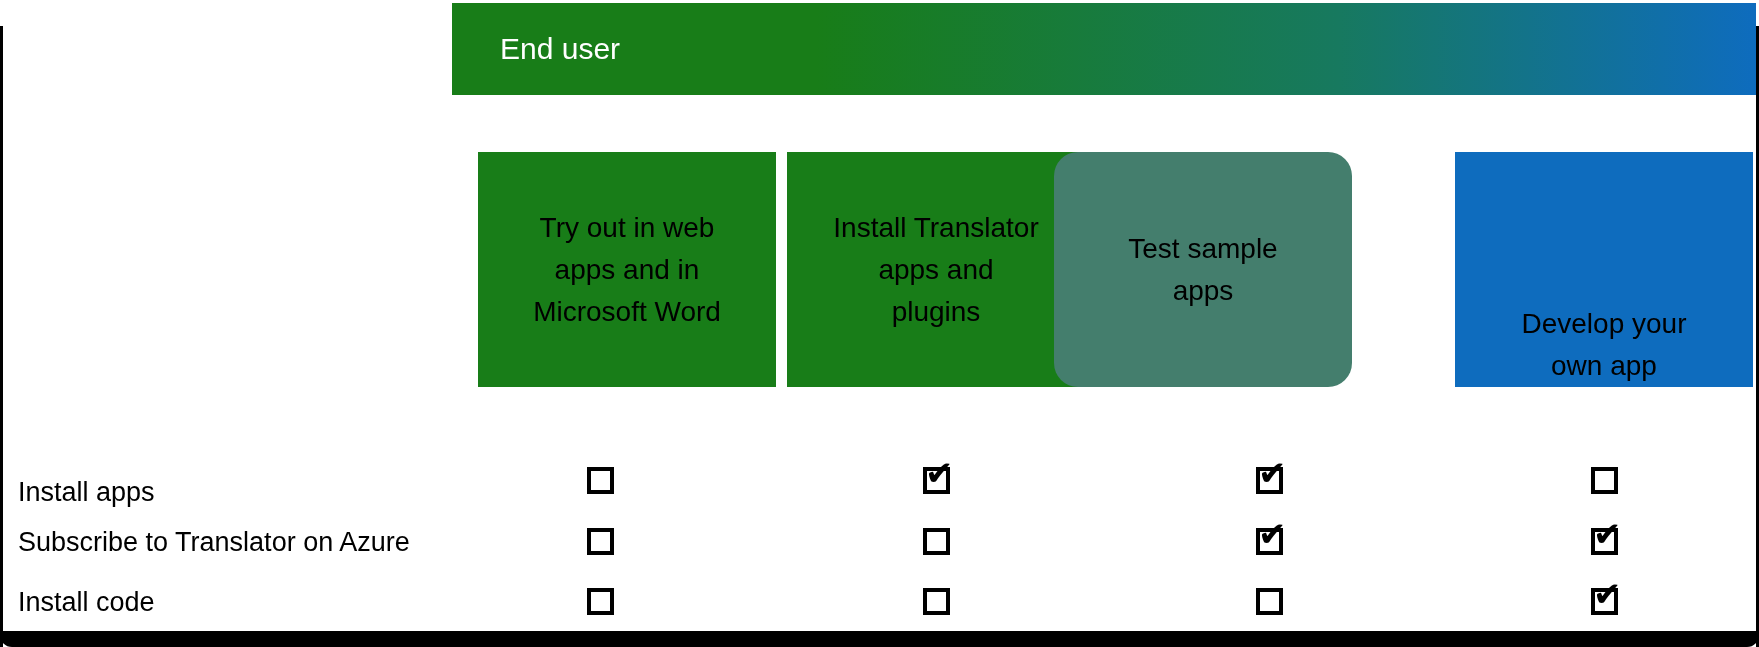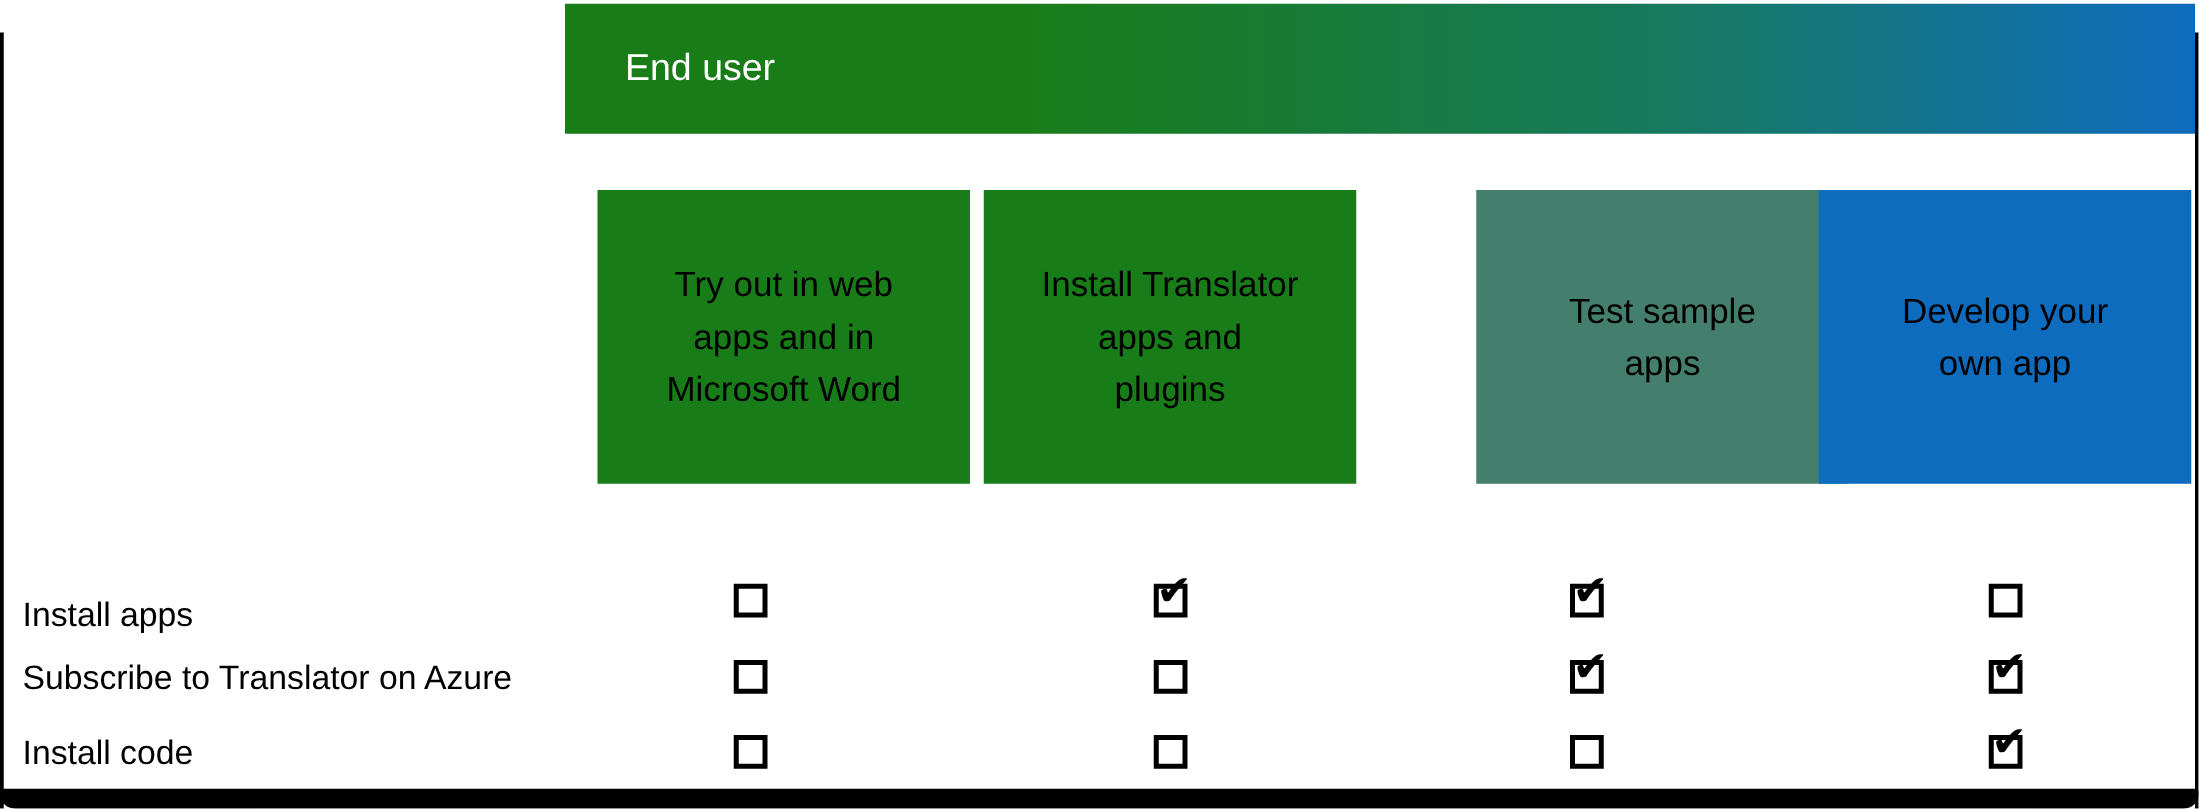--- a/index.html
+++ b/index.html
@@ -14,41 +14,41 @@
   .edge{position:absolute;background:var(--bar);}
   .edge-left{left:0;top:26px;bottom:0;width:3px;}
   .edge-right{right:0;top:26px;bottom:0;width:3px;}
   .bottom-bar{
     position:absolute;left:0;top:631px;width:1759px;height:16px;
     background:var(--bar);
     border-radius:3px 3px 12px 12px;
   }
   
   .banner{
-    position:absolute;left:452px;top:3px;width:1304px;height:104px;
+    position:absolute;left:452px;top:3px;width:1304px;height:92px;
     background:linear-gradient(90deg,
       var(--green) 0%, var(--green) 28%,
       var(--gradient_mid) 68%, var(--blue) 100%);
     display:flex;align-items:center;justify-content:space-between;
     padding:0 36px 0 48px;box-sizing:border-box;
     color:#ffffff;font-size:30px;font-weight:400;
   }
   
   .box{
     position:absolute;top:152px;width:298px;height:235px;
     display:flex;align-items:center;justify-content:center;
     text-align:center;color:var(--ink);
     font-size:28px;line-height:1.5;
     white-space:pre-line;
     padding:0 10px;box-sizing:border-box;
   }
   .box1{left:478px;background:var(--green);}
   .box2{left:787px;background:var(--green);}
-  .box3{left:1181px;background:var(--sage);}
-  .box4{left:1455px;background:var(--blue);}
+  .box3{left:1054px;background:var(--sage);border-radius:24px;}
+  .box4{left:1455px;background:var(--blue);align-items:flex-end;}
   
   .rowlabel{
     position:absolute;left:18px;height:32px;line-height:32px;
     color:var(--ink);font-size:27px;
   }
   .row1l{top:476px;} .row2l{top:526px;} .row3l{top:586px;}
   
   .cb{
     position:absolute;width:19px;height:19px;
     border:4px solid var(--ink);

